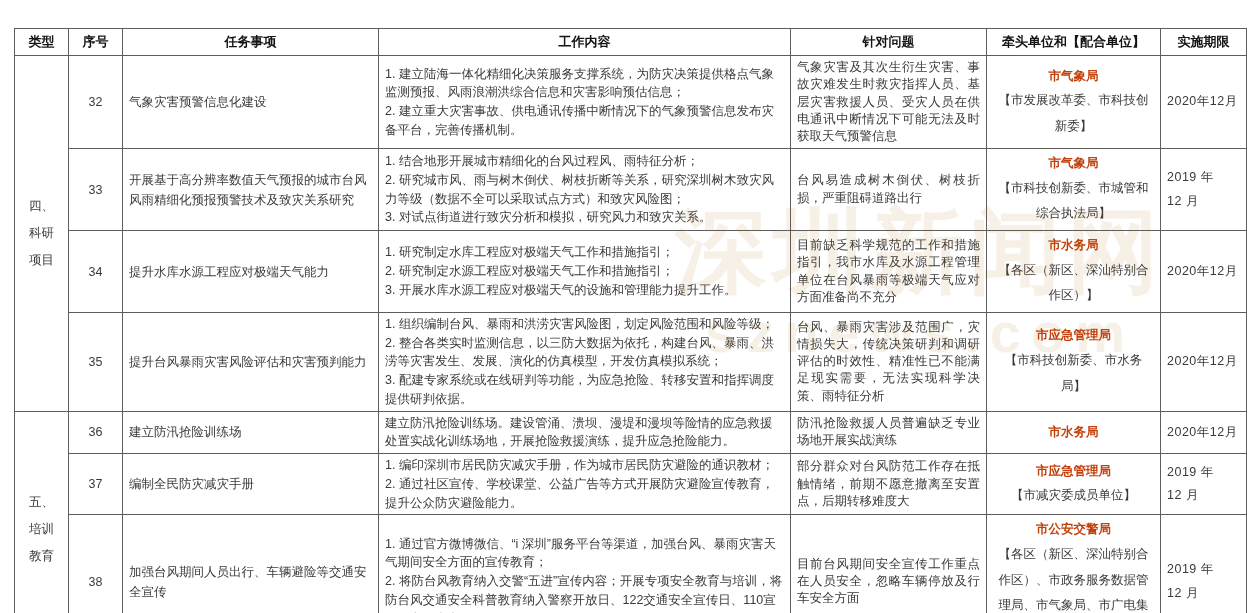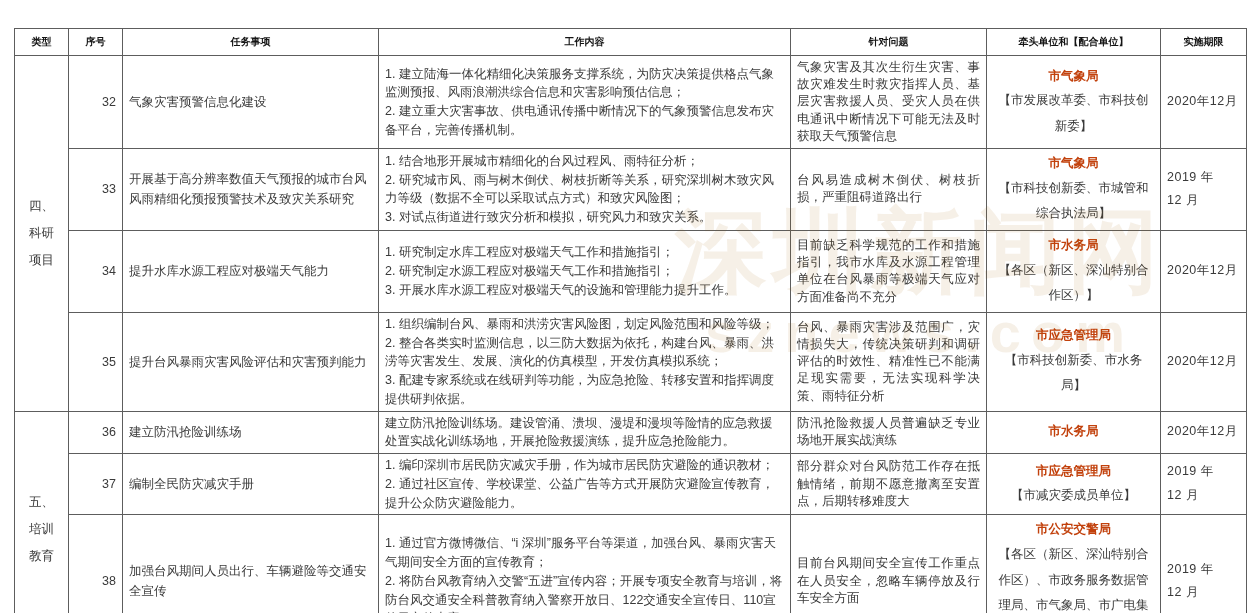--- a/index.html
+++ b/index.html
@@ -23,32 +23,32 @@
     border: 1px solid #5d5d5d;
     font-size: 12.5px;
     vertical-align: middle;
     padding: 2px 6px;
     overflow: hidden;
     box-sizing: border-box;
   }
   .plan-table th {
     font-weight: bold;
     color: #141414;
-    font-size: 10px;
+    font-size: 13px;
     text-align: center;
     padding: 4px 2px;
     line-height: 1.4;
   }
   .cell-type {
     text-align: center;
     white-space: pre-line;
     line-height: 2.15;
     color: #3a3a3a;
   }
-  .cell-no { text-align: right; }
+  .cell-no { text-align: center; }
   .cell-task { text-align: left; line-height: 1.6; padding: 2px 9px; }
   .cell-content {
     text-align: left;
     line-height: 1.5;
     white-space: pre-line;
     padding: 3px 8px;
   }
   .cell-problem {
     text-align: justify;
     line-height: 1.38;

